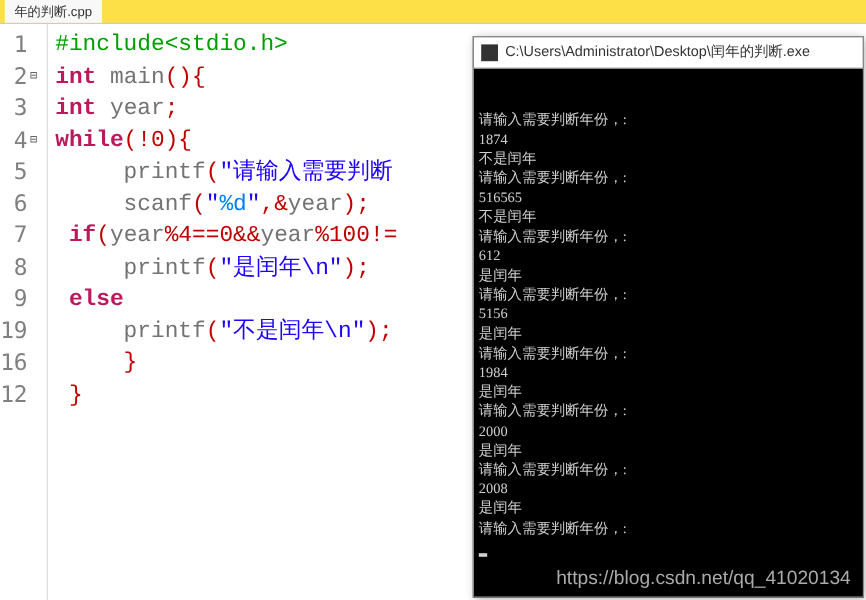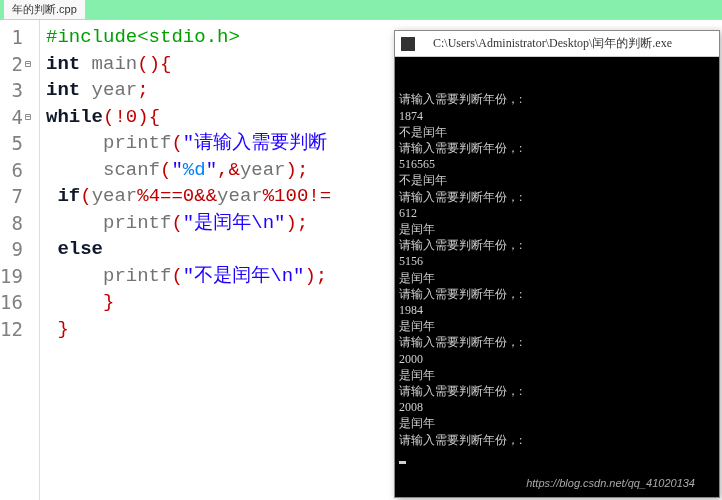--- a/index.html
+++ b/index.html
@@ -6,21 +6,21 @@
     body {
       width: 722px;
       height: 500px;
       font-family: Consolas, "Courier New", monospace;
       background: #f0f0f0;
       position: relative;
       overflow: hidden;
     }
     .tab-bar {
       height: 20px;
-      background: #86efac;
+      background: #fde047;
       border-bottom: 1px solid #ccc;
       display: flex;
       align-items: center;
       padding-left: 4px;
     }
     .tab {
       font-size: 11px;
       font-family: "Microsoft YaHei", sans-serif;
       color: #333;
       padding: 2px 8px;
@@ -59,21 +59,21 @@
       flex: 1;
       padding: 4px 0 0 6px;
       white-space: pre;
       font-size: 19px;
       line-height: 26.5px;
     }
     .code-line {
       height: 26.5px;
     }
     .tok-pre { color: #00A000; }
-    .tok-kw { color: #0f172a; font-weight: bold; }
+    .tok-kw { color: #be185d; font-weight: bold; }
     .tok-pn { color: #C00000; }
     .tok-str { color: #1E00FF; }
     .tok-fmt { color: #0080FF; }
     .tok-num { color: #C00000; }
     .tok-id { color: #737373; }
     .console-window {
       position: absolute;
       top: 30px;
       left: 394px;
       width: 326px;
@@ -82,24 +82,23 @@
       background: #000;
       box-shadow: 2px 2px 8px rgba(0,0,0,0.3);
     }
     .console-title {
       height: 26px;
       background: #fff;
       display: flex;
       align-items: center;
       padding: 0 6px;
       font-size: 12px;
-      font-family: Liberation Serif, serif;
+      font-family: Liberation Sans, sans-serif;
       color: #333;
       border-bottom: 1px solid #ccc;
-      gap: 12px;
     }
     .console-title .icon {
       width: 14px;
       height: 14px;
       background: #333;
       margin-right: 6px;
       display: inline-block;
     }
     .console-body {
       padding: 2px 4px;
@@ -114,25 +113,24 @@
     .cursor {
       display: inline-block;
       width: 7px;
       height: 3px;
       background: #d0d0d0;
       vertical-align: bottom;
     }
     .watermark {
       position: absolute;
       bottom: 6px;
-      right: 24px;
-      font-size: 11px;
+      right: 10px;
+      font-size: 16px;
       color: #aaa;
       font-family: Arial, sans-serif;
-      font-style: italic;
     }
   </style>
 </head>
 <body>
 
 <div class="tab-bar">
   <div class="tab">年的判断.cpp</div>
 </div>
 
 <div class="editor-wrap">

